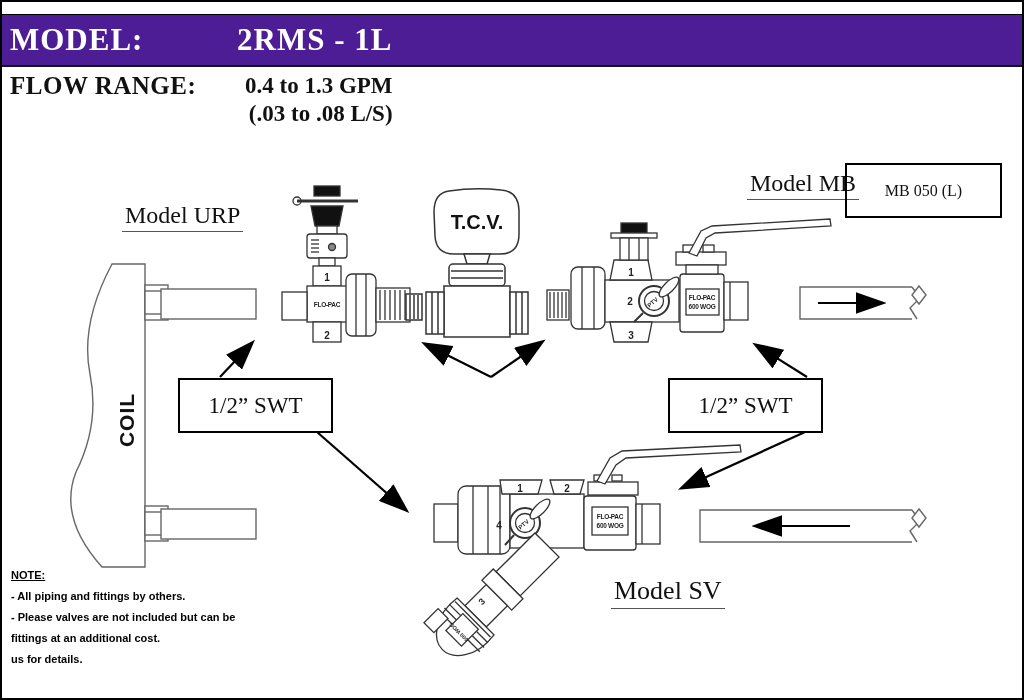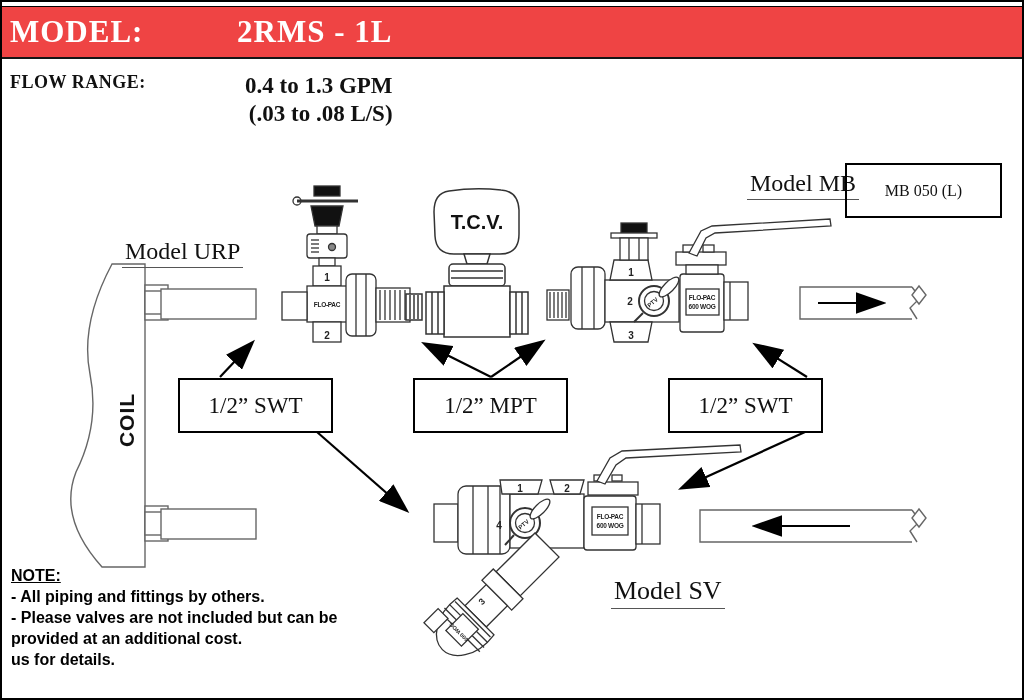--- a/index.html
+++ b/index.html
@@ -3,62 +3,62 @@
 <meta charset="utf-8">
 <style>
   html,body{margin:0;padding:0;background:#e8e8e8;}
   .page{
     position:relative;width:1020px;height:696px;margin:0 auto;
     background:#ffffff;border:2px solid #000;overflow:hidden;
     font-family:"Liberation Serif",serif;color:#111;
   }
   
   .header-bar{
-    position:absolute;left:0;top:4px;width:100%;height:50px;
-    background:#ef4444;border-top:1px solid #000;border-bottom:2px solid #151515;
+    position:absolute;left:0;top:12px;width:100%;height:50px;
+    background:#4c1d95;border-top:1px solid #000;border-bottom:2px solid #151515;
     display:flex;align-items:center;
   }
   .header-bar .model-label{
     position:absolute;left:8px;color:#fff;font-size:31px;font-weight:bold;letter-spacing:1px;
   }
   .header-bar .model-value{
     position:absolute;left:235px;color:#fff;font-size:31px;font-weight:bold;letter-spacing:1px;
   }
   .flow-label{
-    position:absolute;left:8px;top:70px;font-size:18px;font-weight:bold;letter-spacing:.5px;
+    position:absolute;left:8px;top:70px;font-size:25px;font-weight:bold;letter-spacing:.5px;
   }
   .flow-values{
     position:absolute;left:243px;top:70px;font-size:23px;font-weight:bold;line-height:28px;text-align:right;
   }
   
   .diagram-svg{position:absolute;left:0;top:0;width:1020px;height:696px;}
   
   .model-lbl{
     position:absolute;font-size:24px;color:#111;
     border-bottom:1.5px solid #555;padding:0 3px 2px 3px;white-space:nowrap;
   }
-  .model-urp{left:120px;top:200px;margin-top:36px;}
+  .model-urp{left:120px;top:200px;}
   .model-mb{left:697px;top:168px;margin-left:48px;}
   .model-sv{left:609px;top:574px;font-size:26px;}
   .mb-size-box{
     position:absolute;left:843px;top:161px;width:153px;height:51px;
     border:2px solid #000;display:flex;align-items:center;justify-content:center;
     font-size:16px;white-space:nowrap;
   }
   .conn-box{
     position:absolute;width:151px;height:51px;border:2px solid #000;background:#fff;
     display:flex;align-items:center;justify-content:center;font-size:23px;white-space:nowrap;
   }
   .conn-left{left:176px;top:376px;}
   .conn-mid{left:411px;top:376px;}
   .conn-right{left:666px;top:376px;}
   
   .note{
     position:absolute;left:9px;top:563px;width:350px;
-    font-family:"Liberation Sans",sans-serif;font-size:16px;font-weight:bold;
+    font-family:"Liberation Sans",sans-serif;font-size:11px;font-weight:bold;
     line-height:21px;color:#000;
   }
   .note .note-title{text-decoration:underline;}
   .note div{white-space:nowrap;}
 </style>
 </head>
 <body>
 
 <div class="page">
 
@@ -273,25 +273,24 @@
       <line x1="489" y1="375" x2="540" y2="340" marker-end="url(#ah)"></line>
       <line x1="805" y1="375" x2="754" y2="343" marker-end="url(#ah)"></line>
       <line x1="803" y1="430" x2="680" y2="486" marker-end="url(#ah)"></line>
     </g>
   </svg>
 
   <div class="model-lbl model-urp">Model URP</div>
   <div class="model-lbl model-mb">Model MB</div>
   <div class="mb-size-box">MB 050 (L)</div>
   <div class="conn-box conn-left">1/2” SWT</div>
-  <div class="conn-box conn-mid">1/2” MPT</div>
   <div class="conn-box conn-right">1/2” SWT</div>
   <div class="model-lbl model-sv">Model SV</div>
 
   <div class="note">
     <div><span class="note-title">NOTE:</span></div>
     <div>- All piping and fittings by others.</div>
     <div>- Please valves are not included but can be</div>
-    <div>provided at an additional cost.</div>
+    <div>fittings at an additional cost.</div>
     <div>us for details.</div>
   </div>
 
 </div>
 
 </body></html>

